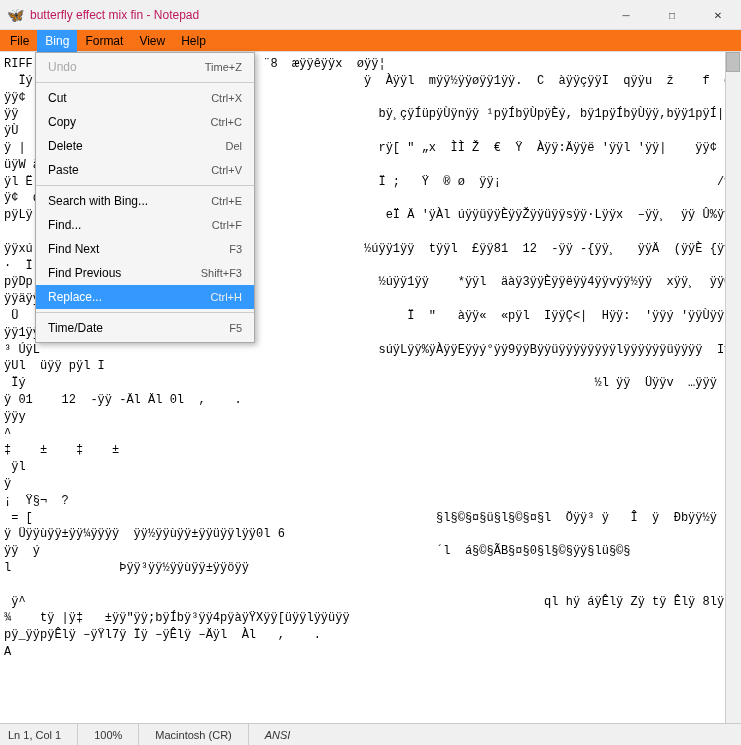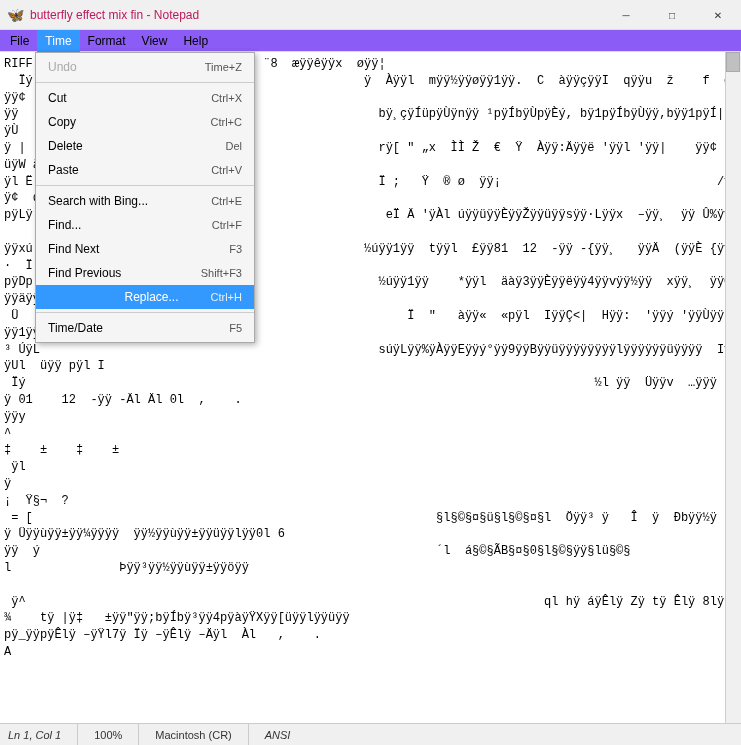--- a/index.html
+++ b/index.html
@@ -51,21 +51,21 @@
       display: flex;
       align-items: center;
       justify-content: center;
       font-size: 10px;
       cursor: pointer;
       color: #333;
     }
 
     
     #menu-bar {
-      background: #8b5cf6;
+      background: #f97316;
       height: 22px;
       display: flex;
       align-items: center;
       padding: 0 2px;
       border-bottom: 1px solid #ddd;
       position: relative;
     }
     .menu-item {
       padding: 2px 8px;
       cursor: pointer;
@@ -97,21 +97,20 @@
       padding: 3px 12px;
       cursor: pointer;
       font-size: 12px;
       height: 24px;
       justify-content: space-between;
       gap: 12px;
     }
     .dropdown-item.highlighted {
       background: #3399ff;
       color: #fff;
-      text-align: right;
     }
     .dropdown-item.disabled {
       color: #aaa;
       cursor: default;
     }
     .dropdown-separator {
       height: 1px;
       background: #ccc;
       margin: 3px 0;
     }
@@ -152,21 +151,21 @@
       font-size: 11px;
       color: #333;
     }
     .status-section {
       padding: 0 16px;
       border-right: 1px solid #ccc;
       height: 100%;
       display: flex;
       align-items: center;
     }
-    .status-section:first-child { padding-left: 0; font-style: italic; }
+    .status-section:first-child { padding-left: 0; }
     .status-section:last-child { border-right: none; font-style: italic; }
 
     
     #scroll-indicator {
       position: absolute;
       right: 0;
       top: 52px;
       width: 16px;
       bottom: 22px;
       background: #f0f0f0;
@@ -189,21 +188,21 @@
   <span id="title-text">butterfly effect mix fin - Notepad</span>
   <div id="window-controls">
     <div class="win-btn">─</div>
     <div class="win-btn">□</div>
     <div class="win-btn close">✕</div>
   </div>
 </div>
 
 <div id="menu-bar">
   <div class="menu-item">File</div>
-  <div class="menu-item active">Time</div>
+  <div class="menu-item active">Bing</div>
   <div class="menu-item">Format</div>
   <div class="menu-item">View</div>
   <div class="menu-item">Help</div>
 
   <div id="edit-dropdown">
 
     <div class="dropdown-item disabled">
       <span class="dropdown-label">Undo</span>
       <span class="dropdown-shortcut">Time+Z</span>
     </div>

